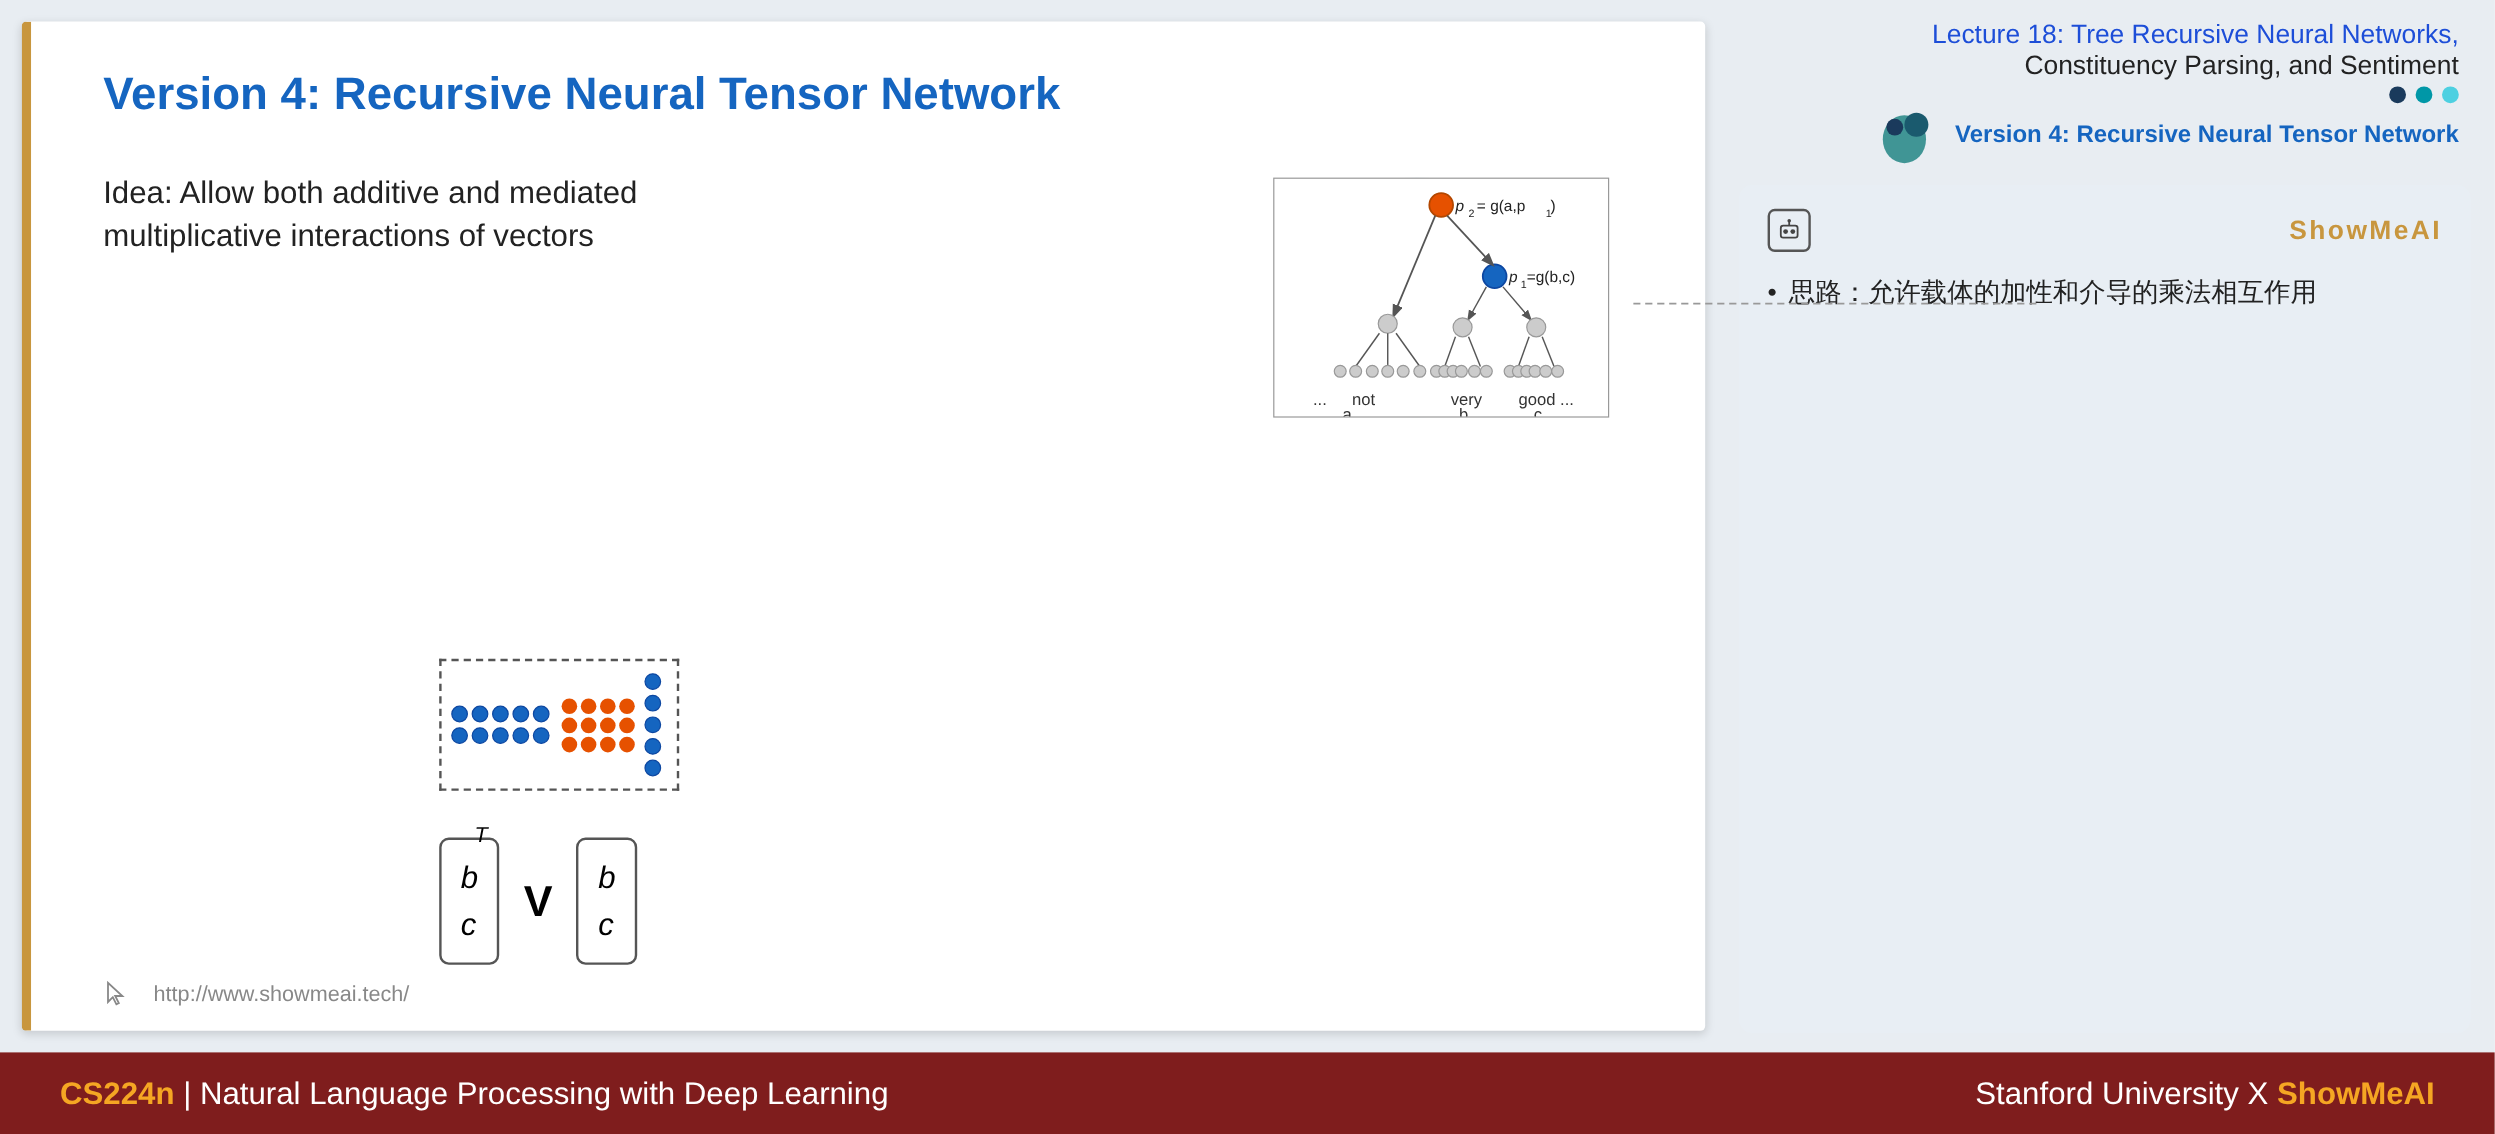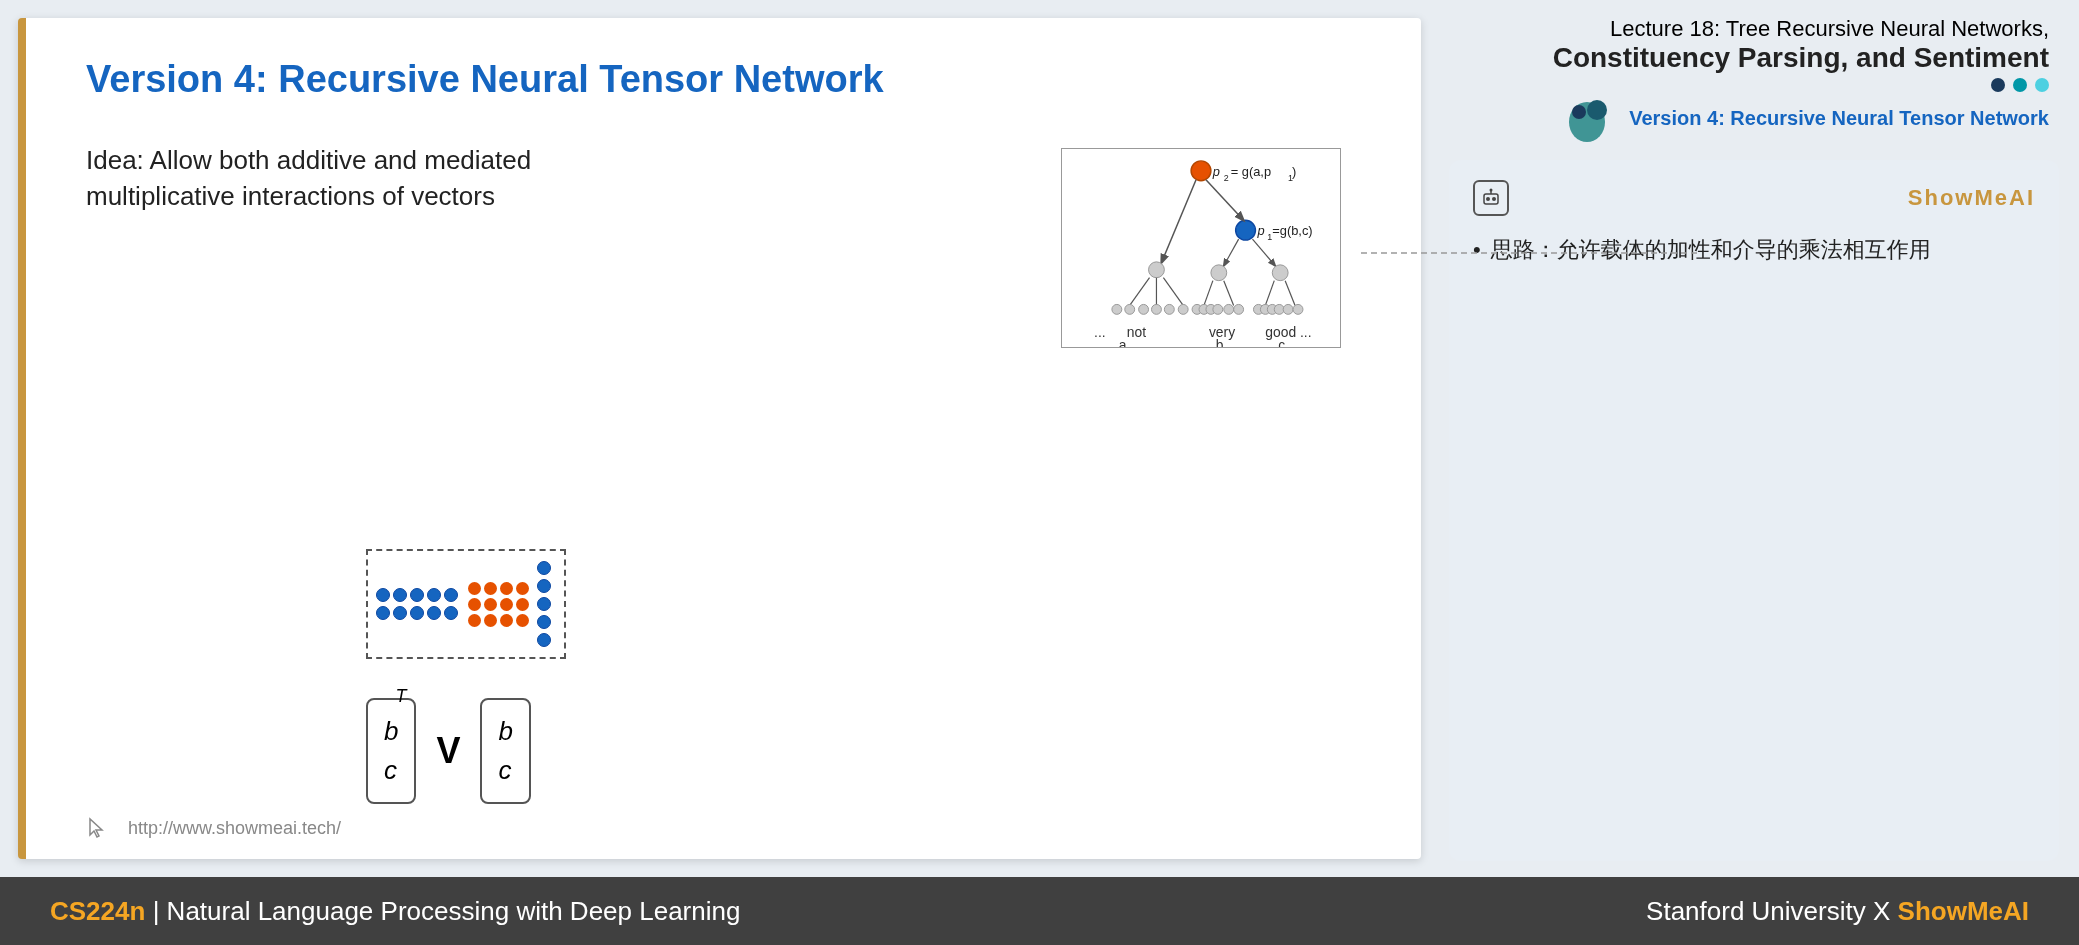--- a/index.html
+++ b/index.html
@@ -195,28 +195,28 @@
     .right-panel {
       width: 640px;
       display: flex;
       flex-direction: column;
       padding: 16px 20px 16px 10px;
       gap: 16px;
     }
 
     .lecture-title-line1 {
       font-size: 22px;
-      color: #000000;
+      color: #1d4ed8;
       font-weight: normal;
     }
 
     .lecture-title-line2 {
-      font-size: 28px;
+      font-size: 22px;
       color: #222;
-      font-weight: bold;
+      font-weight: normal;
     }
 
     
     .dots-row {
       display: flex;
       justify-content: flex-end;
       gap: 8px;
       margin-top: 4px;
     }
 
@@ -300,21 +300,21 @@
       color: #333;
     }
 
     .search-bold {
       font-weight: bold;
     }
 
     
     .footer {
       height: 68px;
-      background: #404040;
+      background: #7f1d1d;
       display: flex;
       align-items: center;
       justify-content: space-between;
       padding: 0 50px;
     }
 
     .footer-left {
       font-size: 26px;
       color: white;
     }

